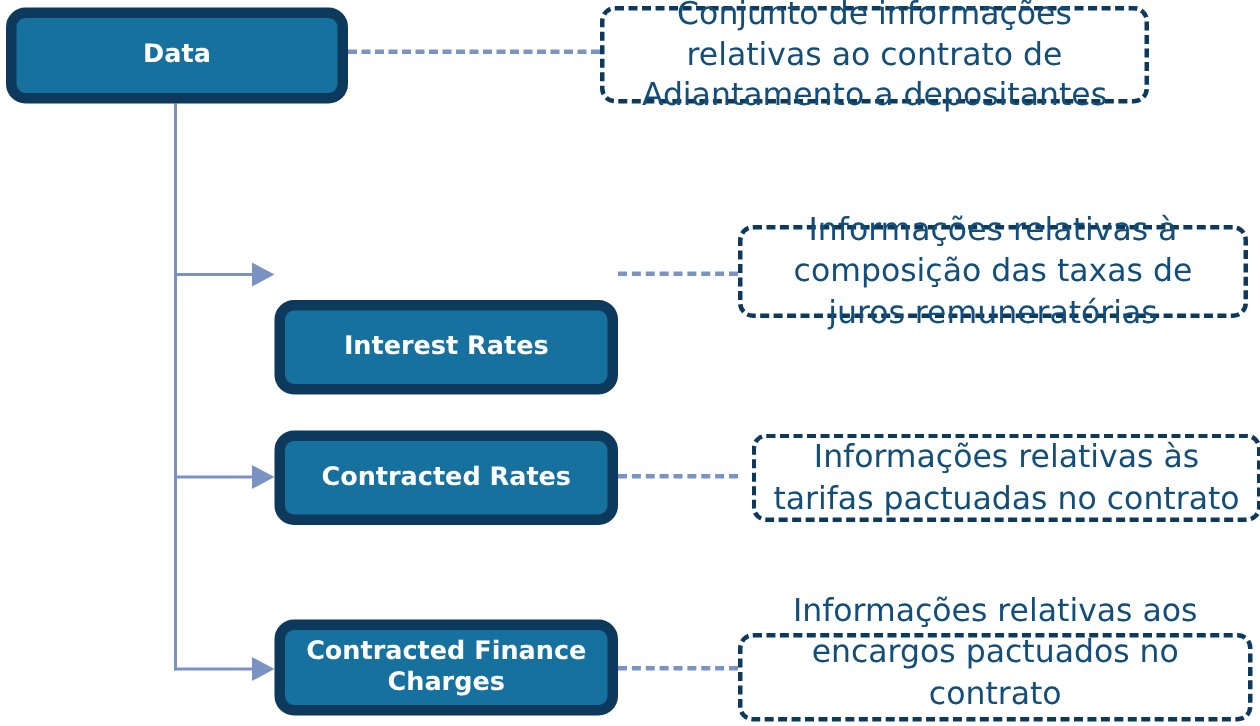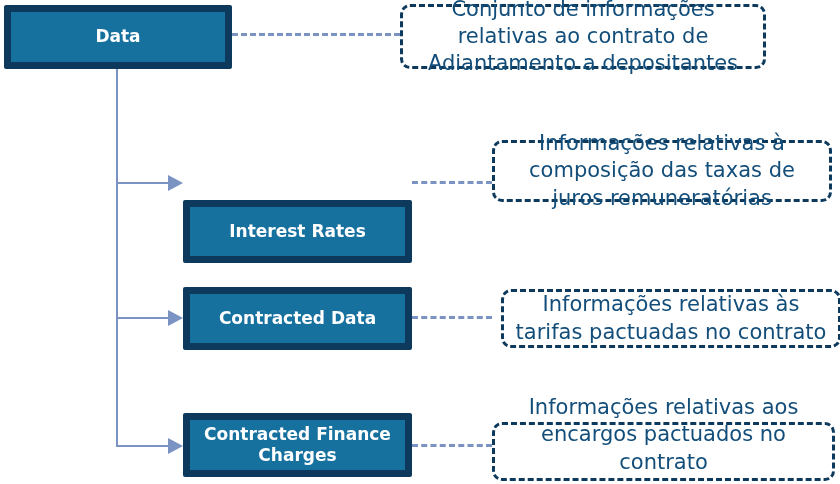--- a/index.html
+++ b/index.html
@@ -20,21 +20,21 @@
     position: relative;
     width: 840px;
     height: 484px;
     background: var(--bg);
     overflow: hidden;
   }
   .node {
     position: absolute;
     background: var(--node-fill);
     border: 7px solid var(--node-border);
-    border-radius: 2px;
+    border-radius: 13px;
     color: var(--node-text);
     font-weight: bold;
     font-size: 17px;
     display: flex;
     align-items: center;
     justify-content: center;
     text-align: center;
     line-height: 1.25;
     padding: 0 6px;
   }
@@ -51,21 +51,21 @@
     font-size: 21px;
     line-height: 1.3;
     display: flex;
     align-items: center;
     justify-content: center;
     text-align: center;
     padding: 2px 10px;
     background: var(--bg);
   }
   .ann-root { left: 400px; top: 4px;   width: 366px; height: 65px; }
-  .ann-ir   { left: 492px; top: 140px; width: 340px; height: 62px; }
+  .ann-ir   { left: 492px; top: 150px; width: 340px; height: 62px; }
   .ann-cf   { left: 501px; top: 289px; width: 340px; height: 59px; justify-content: center; }
   .ann-cfc  { left: 492px; top: 422px; width: 343px; height: 59px; align-items: flex-end; }
 
   .vline {
     position: absolute;
     left: 116px; top: 69px;
     width: 2px; height: 378px;
     background: var(--connector);
   }
   .branch {
@@ -122,21 +122,21 @@
 
   <div class="node node-root">
     <span>Data</span>
   </div>
 
   <div class="node node-ir">
     <span>Interest Rates</span>
   </div>
 
   <div class="node node-cf">
-    <span>Contracted Data</span>
+    <span>Contracted Rates</span>
   </div>
 
   <div class="node node-cfc">
     <span>Contracted Finance Charges</span>
   </div>
 
   <div class="annotation ann-root">
     <span>Conjunto de informações relativas ao contrato de Adiantamento a depositantes</span>
   </div>
 

